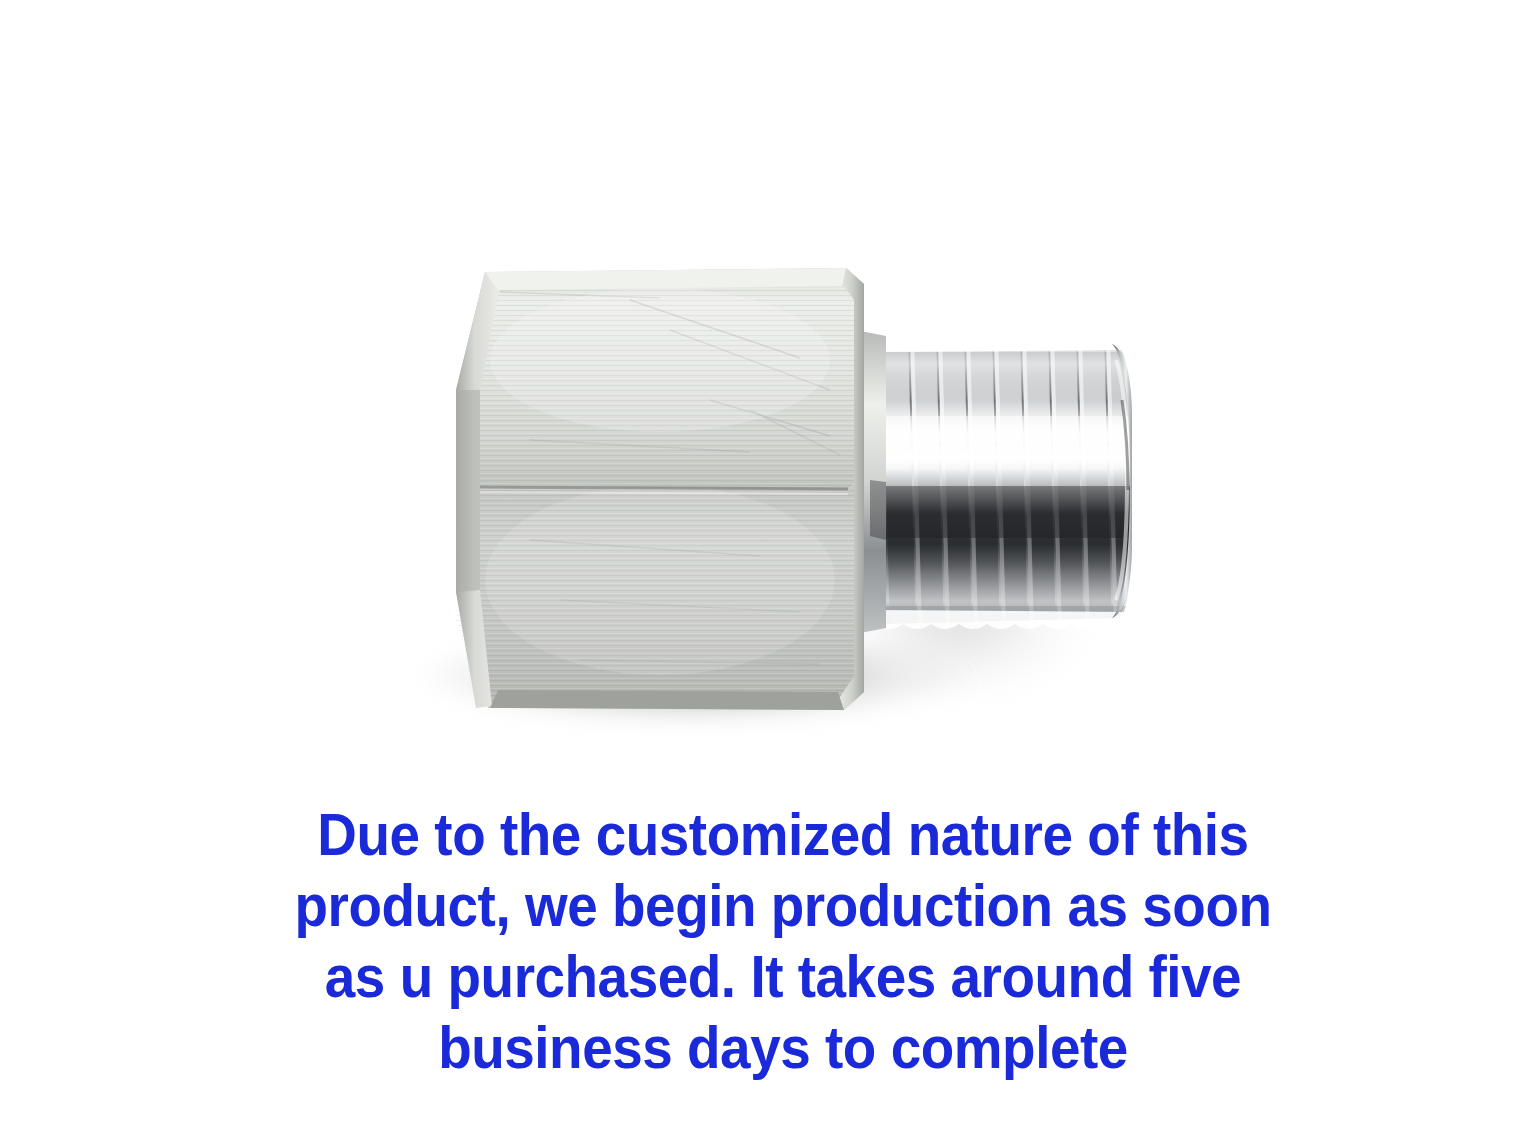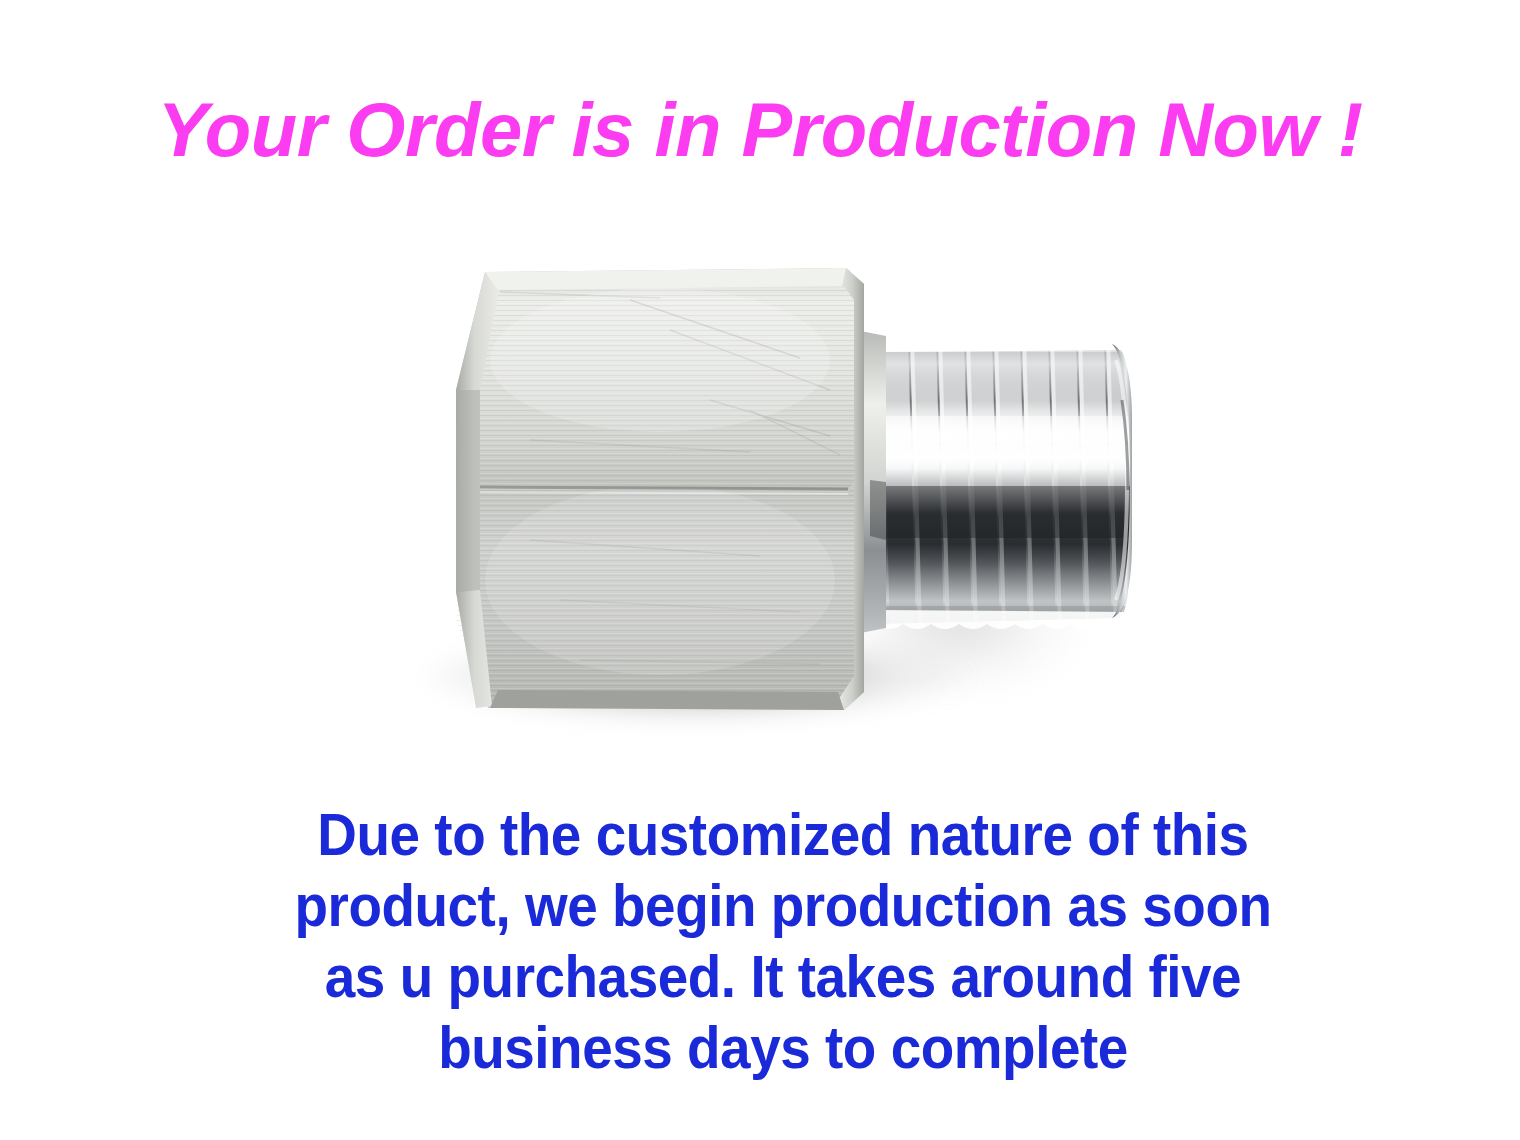--- a/index.html
+++ b/index.html
@@ -96,21 +96,20 @@
     display: block;
     white-space: nowrap;
     transform: scaleX(0.93);
   }
 </style>
 </head>
 <body>
 
 <div id="page">
 
-  <div class="headline">Your Order is in Production Now !</div>
 
   <div class="photo-stage">
 
     <div class="cast-shadow"></div>
     <div class="cast-shadow-2"></div>
 
     <svg class="fitting-svg" width="860" height="560" viewBox="0 0 860 560">
       <defs>
 
         <linearGradient id="gFaceTop" x1="0" y1="0" x2="0" y2="1">

